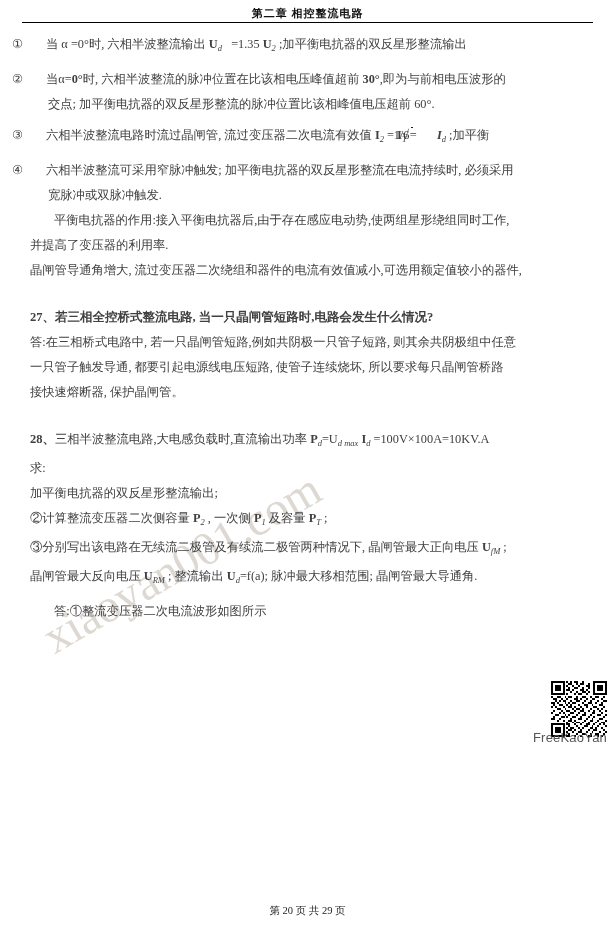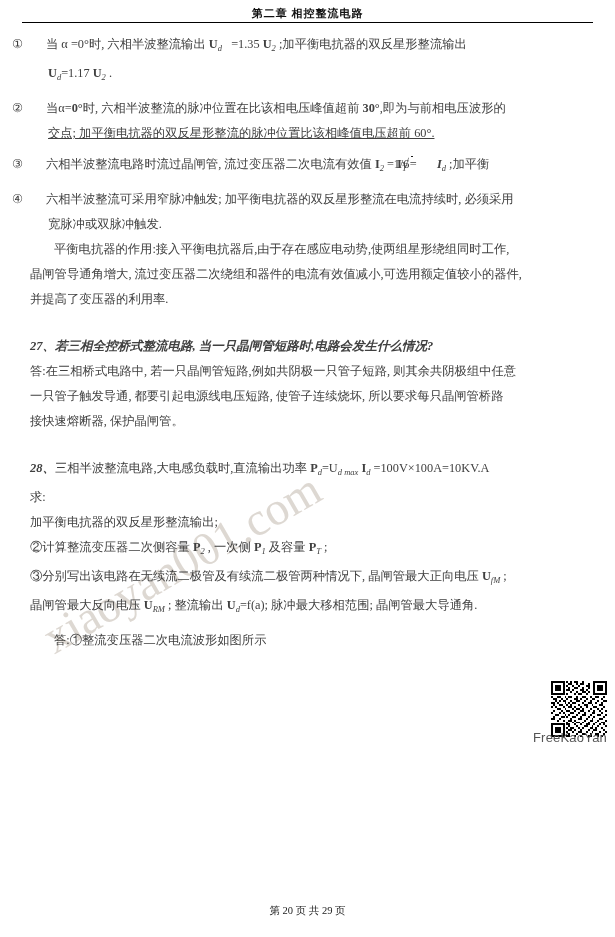--- a/index.html
+++ b/index.html
@@ -93,21 +93,20 @@
     padding: 0 1px;
     display: inline-block;
     line-height: 14px;
   }
   .gap-s { height: 6px; }
   .gap-l { height: 22px; }
 
   .qnum {
     font-weight: bold;
     font-size: 12.5px;
-    font-style: italic;
   }
   .footer {
     position: absolute;
     left: 0;
     top: 880px;
     width: 615px;
     text-align: center;
     font-size: 10.5px;
     color: #222;
     margin-top: 24px;
@@ -166,51 +165,48 @@
 
   <div class="watermark">
     <div class="wm-text wm1">xiaoyan001.com</div>
   </div>
 
   <div class="body-area">
 
     <div class="para hang">
       <span class="num">①</span><span>当 α =0°时, 六相半波整流输出 <span class="bold">U</span><span class="sub">d</span> &nbsp;&nbsp;=1.35 <span class="bold">U</span><span class="sub">2</span> ;加平衡电抗器的双反星形整流输出</span>
     </div>
-    <div class="para" style="padding-left:18px;">
-      <span><span class="bold">U</span><span class="sub">d</span>=1.17 <span class="bold">U</span><span class="sub">2</span> .</span>
-    </div>
 
     <div class="gap-s"></div>
 
     <div class="para hang">
       <span class="num">②</span><span>当α=<span class="bold">0°</span>时, 六相半波整流的脉冲位置在比该相电压峰值超前 <span class="bold">30°</span>,即为与前相电压波形的</span>
     </div>
-    <div class="para" style="padding-left:18px;text-decoration:underline;">
+    <div class="para" style="padding-left:18px;">
       <span>交点; 加平衡电抗器的双反星形整流的脉冲位置比该相峰值电压超前 60°.</span>
     </div>
 
     <div class="gap-s"></div>
 
     <div class="para hang">
       <span class="num">③</span><span>六相半波整流电路时流过晶闸管, 流过变压器二次电流有效值 <span class="bold">I</span><span class="sub">2</span> = <span class="bold">I</span><span class="sub">T</span> = <span class="sqrt"><span class="rad">1/6</span></span> &nbsp;<span class="bold ital">I</span><span class="sub">d</span> ;加平衡</span>
     </div>
 
     <div class="gap-s"></div>
 
     <div class="para hang">
       <span class="num">④</span><span>六相半波整流可采用窄脉冲触发; 加平衡电抗器的双反星形整流在电流持续时, 必须采用</span>
     </div>
     <div class="para" style="padding-left:18px;">
       <span>宽脉冲或双脉冲触发.</span>
     </div>
 
     <div class="para indent">平衡电抗器的作用:接入平衡电抗器后,由于存在感应电动势,使两组星形绕组同时工作,</div>
+    <div class="para">并提高了变压器的利用率.</div>
     <div class="para">晶闸管导通角增大, 流过变压器二次绕组和器件的电流有效值减小,可选用额定值较小的器件,</div>
-    <div class="para">并提高了变压器的利用率.</div>
 
     <div class="gap-l"></div>
 
     <div class="para">
       <span class="qnum">27、</span><span class="qnum">若三相全控桥式整流电路, 当一只晶闸管短路时,电路会发生什么情况?</span>
     </div>
     <div class="para">答:在三相桥式电路中, 若一只晶闸管短路,例如共阴极一只管子短路, 则其余共阴极组中任意</div>
     <div class="para">一只管子触发导通, 都要引起电源线电压短路, 使管子连续烧坏, 所以要求每只晶闸管桥路</div>
     <div class="para">接快速熔断器, 保护晶闸管。</div>
 

